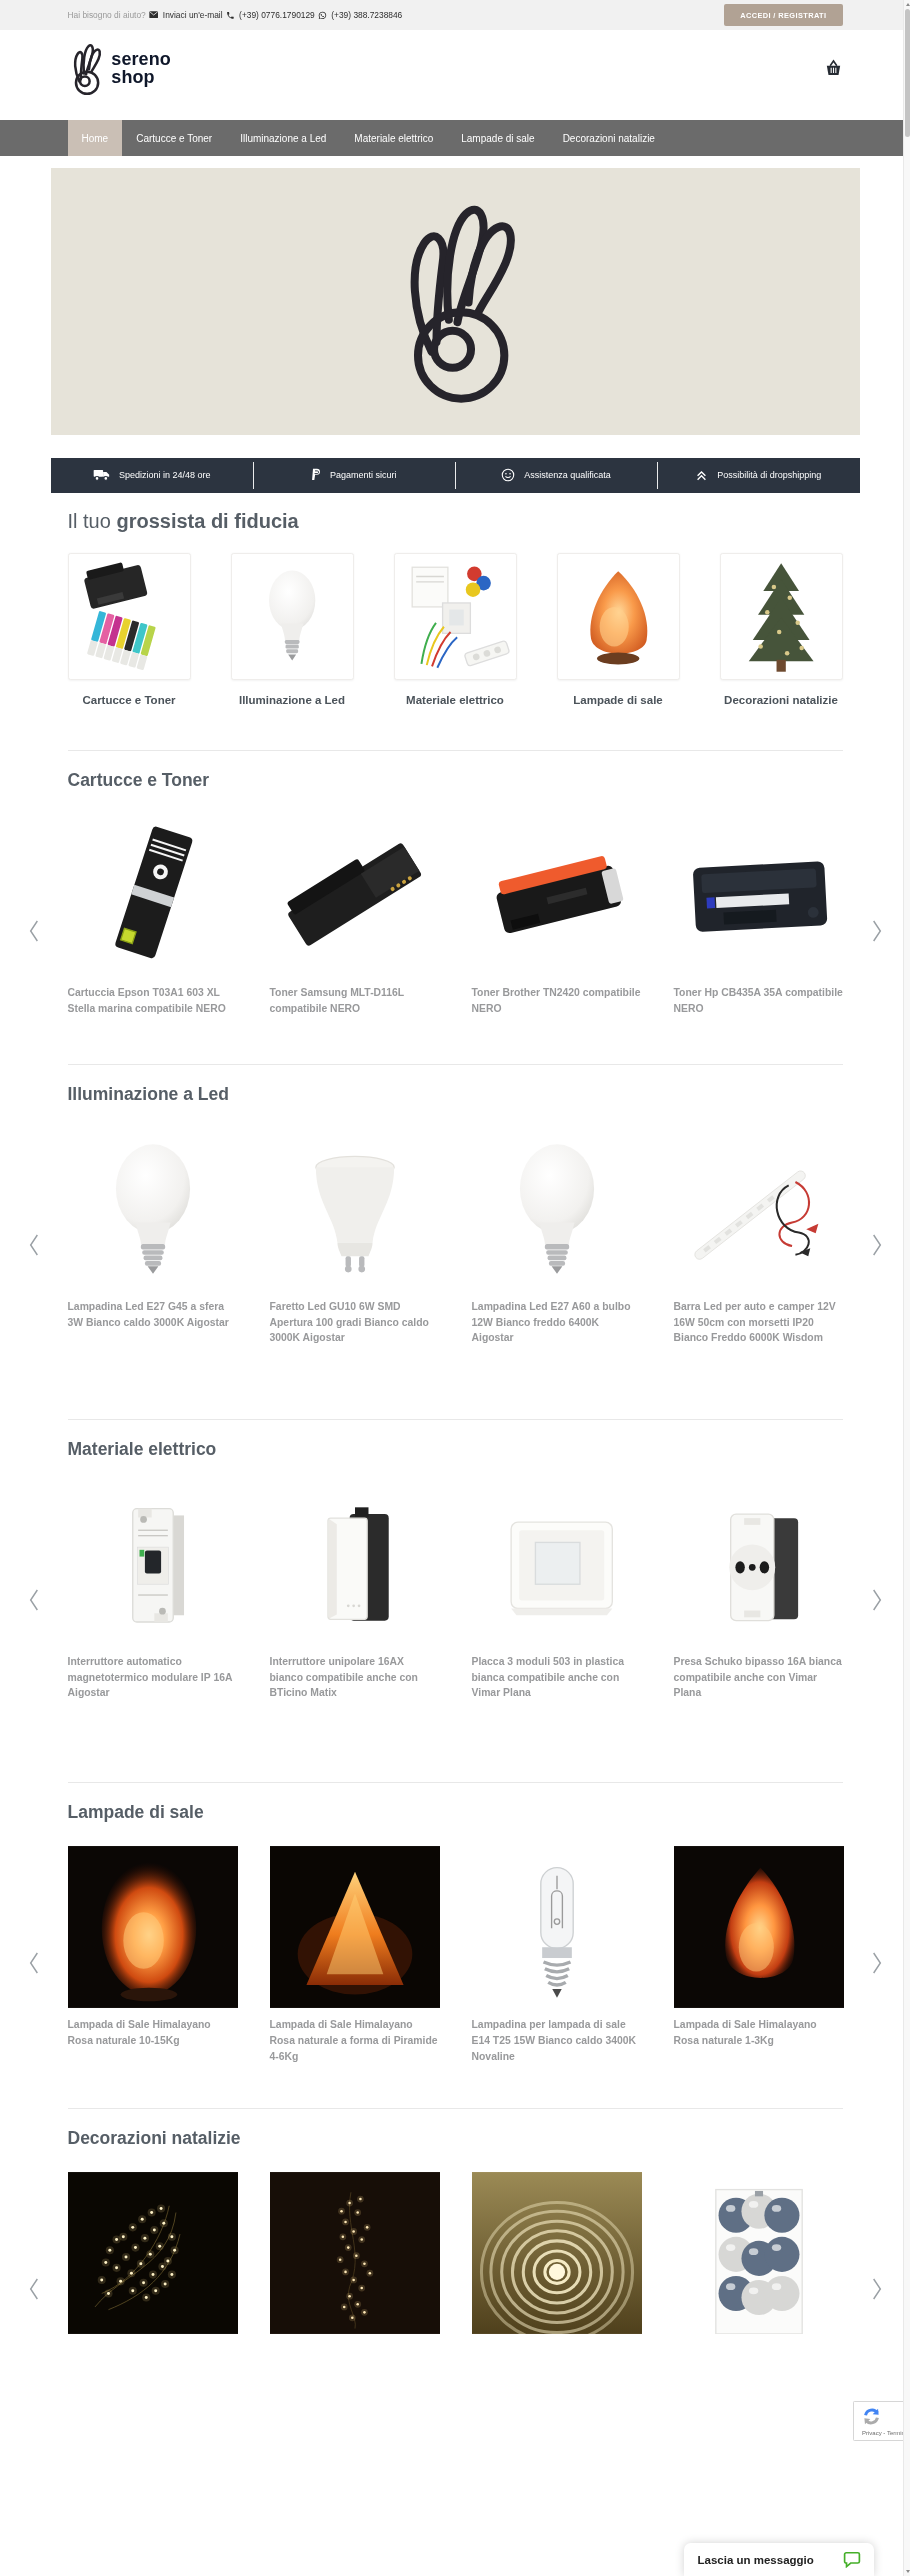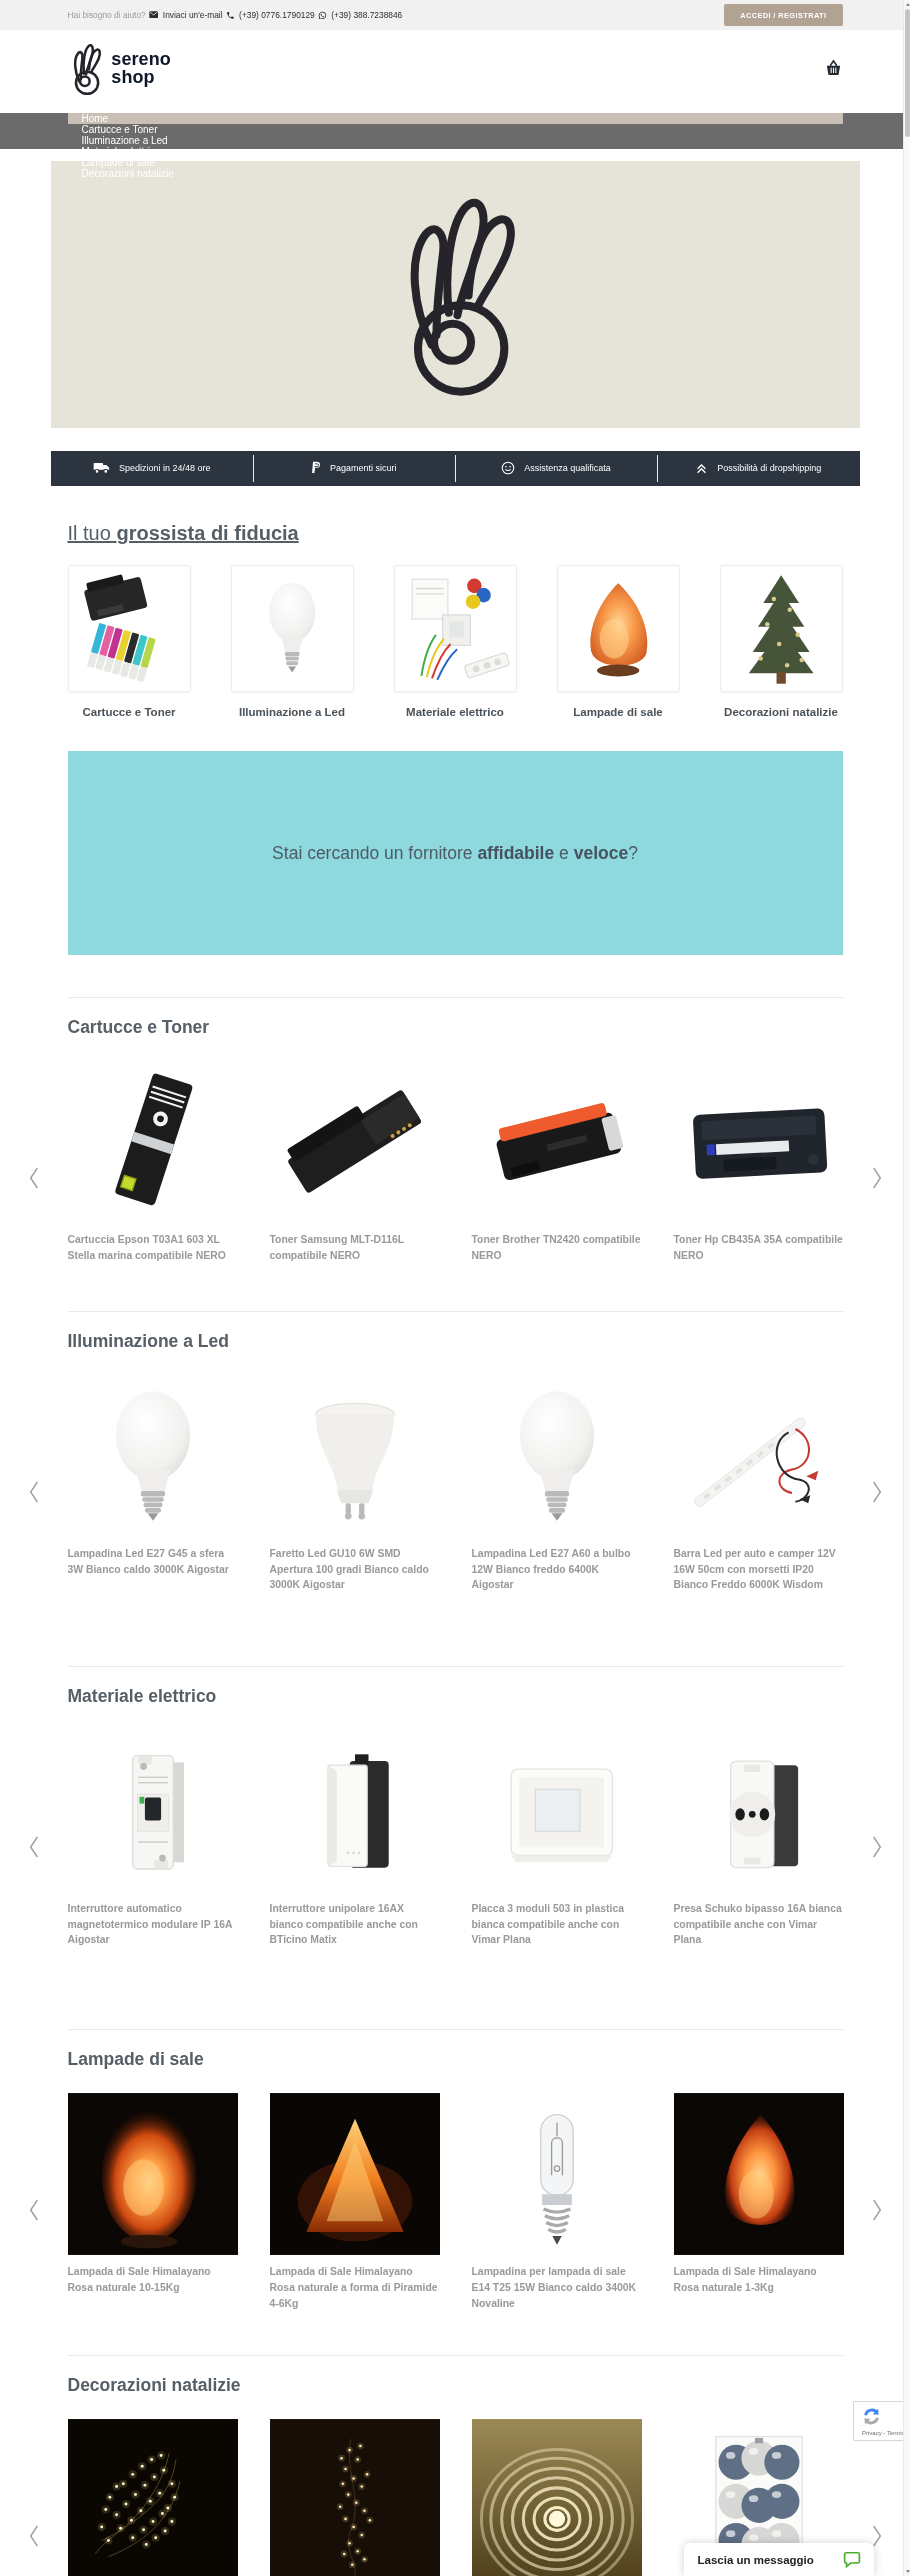--- a/index.html
+++ b/index.html
@@ -21,36 +21,36 @@
 
   
   .header{height:78px;background:#fff;display:flex;align-items:center;}
   .header-inner{width:775px;margin:0 auto;display:flex;align-items:center;}
   .brand{display:flex;align-items:center;gap:8.8px;text-decoration:none;cursor:pointer;}
   .brand-text{font-size:18px;font-weight:700;color:#0f172a;line-height:.98;letter-spacing:0.1px;}
   .basket{margin-left:auto;background:none;border:none;cursor:pointer;}
 
   
   .nav{height:36px;background:var(--nav-gray);}
-  .nav-inner{width:775px;margin:5px auto;display:flex;height:100%;flex-direction:column;}
+  .nav-inner{width:775px;margin:12px auto;display:flex;height:100%;}
   .nav-item{color:#fff;font-size:10px;display:flex;align-items:center;padding:0 14px;cursor:pointer;text-decoration:none;}
   .nav-item.active{background:var(--nav-active);}
 
   
   .hero{width:809px;height:267px;margin:11.5px auto 0;background:var(--hero-beige);
     display:flex;align-items:center;justify-content:center;}
 
   
   .features{width:809px;height:35px;margin:23px auto 0;background:var(--features-navy);display:flex;}
   .feature{flex:1;display:flex;align-items:center;justify-content:center;gap:8.8px;color:#fff;font-size:9px;position:relative;}
   .feature + .feature::before{content:"";position:absolute;left:0;top:4px;bottom:4px;width:0.7px;background:rgba(255,255,255,.9);}
   .f-ico{display:flex;align-items:center;}
 
   
-  .intro{width:775px;margin:36px auto 0;font-size:20px;color:var(--heading);line-height:1.15;text-decoration:underline;}
+  .intro{width:775px;margin:17px auto 0;font-size:20px;color:var(--heading);line-height:1.15;}
   .intro .light{font-weight:400;}
   .intro .bold{font-weight:700;}
 
   
   .cats{width:775px;margin:20px auto 0;display:flex;justify-content:space-between;}
   .cat{width:123px;cursor:pointer;}
   .cat-card{width:123px;height:127px;background:#fff;border:0.7px solid #efedeb;border-radius:2.7px;
     box-shadow:0 0.7px 2px rgba(0,0,0,.05);display:flex;align-items:center;justify-content:center;overflow:hidden;}
   .cat-label{margin-top:13px;text-align:center;font-size:11.5px;font-weight:700;color:#4b535a;line-height:1.35;}
 
@@ -344,23 +344,20 @@
             <circle cx="88" cy="118" r="3.4" fill="#d9c98a"></circle>
             <circle cx="60" cy="140" r="3.4" fill="#d9c98a"></circle>
             <circle cx="122" cy="142" r="3.4" fill="#d9c98a"></circle>
             <circle cx="100" cy="150" r="3.4" fill="#d9c98a"></circle>
           </svg>
         </div>
         <div class="cat-label">Decorazioni natalizie</div>
       </div>
     </div>
 
-  <div class="teal">
-    <p><span>Stai cercando un fornitore </span><b>affidabile</b><span> e </span><b>veloce</b><span>?</span></p>
-  </div>
 
   <div id="sections">
       <section class="section s1">
         <hr>
         <h2>Cartucce e Toner</h2>
         <div class="prod-row">
           <div class="prod">
             <figure>
               <svg width="170" height="162" viewBox="0 0 252 240">
                 <g transform="rotate(18 126 120)">

